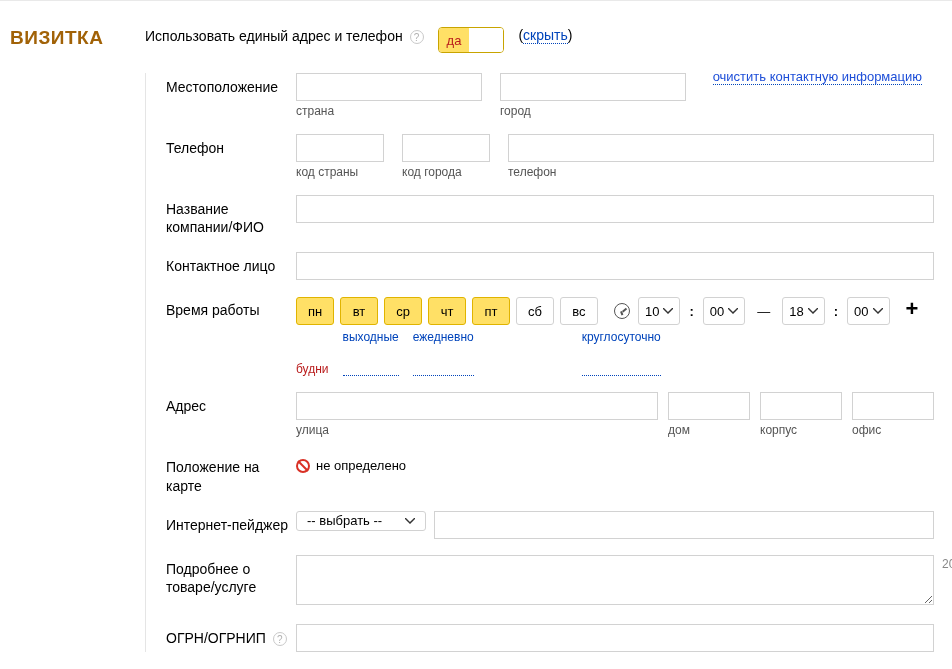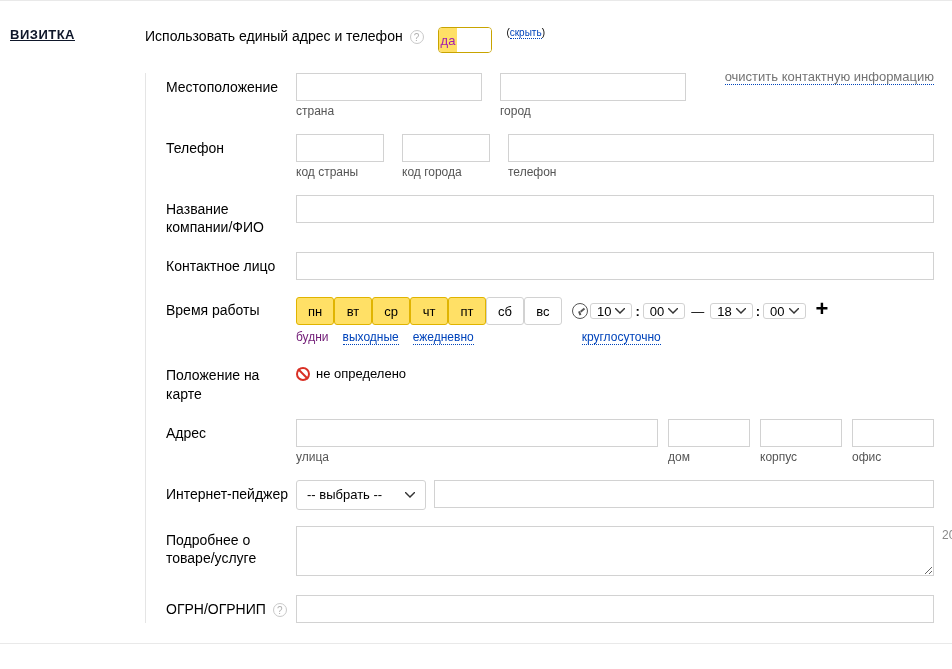--- a/index.html
+++ b/index.html
@@ -12,27 +12,26 @@
     background: #fff;
   }
   .container {
     border-top: 1px solid #e9e9e9;
     border-bottom: 1px solid #e9e9e9;
     padding: 26px 18px 20px 10px;
     display: flex;
   }
   .section-title {
     text-transform: uppercase;
-    color: #0f172a;
+    color: #a16207;
     font-weight: bold;
     letter-spacing: 0.5px;
-    font-size: 13px;
+    font-size: 19px;
     width: 135px;
     flex-shrink: 0;
-    text-decoration: underline;
   }
   .section-body { flex: 1; position: relative; }
 
   
   .headrow {
     display: flex;
     align-items: flex-start;
     gap: 14px;
     margin-bottom: 20px;
   }
@@ -51,44 +50,44 @@
   .toggle {
     display: inline-flex;
     border: 1px solid #c8a400;
     border-radius: 4px;
     overflow: hidden;
     height: 26px;
     background: #fff;
     cursor: pointer;
   }
   .toggle .opt {
-    padding: 0 2px;
+    padding: 0 8px;
     font-size: 13px;
     display: flex; align-items: center;
-    color: #a21caf;
+    color: #b91c1c;
   }
   .toggle .opt.active {
     background: #ffe066;
   }
   .toggle .opt.inactive {
     background: #fff;
     width: 34px;
   }
-  .hide-wrap { font-size: 10px; }
+  .hide-wrap { font-size: 14px; }
   .hide-link {
     color: #0044bb;
     border-bottom: 1px dotted #0044bb;
     cursor: pointer;
   }
 
   .clear-link {
     position: absolute;
-    right: 0; top: 42px;
-    font-size: 13px;
-    color: #737373;
+    right: 12px; top: 42px;
+    font-size: 13px;
+    color: #1d4ed8;
     border-bottom: 1px dotted #0044bb;
     cursor: pointer;
   }
 
   .formblock {
     border-left: 1px solid #e5e5e5;
     padding-left: 20px;
     margin-left: 0;
   }
   .row {
@@ -127,21 +126,21 @@
   .w-country { width: 186px; }
   .w-city { width: 186px; }
   .w-ccode { width: 88px; }
   .w-citycode { width: 88px; }
   .w-phone { flex: 1; }
   .w-phone input { width: 100%; }
   .w-ext { width: 78px; }
   .fullw { width: 100%; }
 
   
-  .days { display: flex; flex-wrap: wrap; align-items: center; }
+  .days { display: flex; gap: 6px; flex-wrap: wrap; align-items: center; }
   .daybtn {
     border: 1px solid #d2d2d2;
     background: #fff;
     width: 38px; height: 28px;
     display: flex; align-items: center; justify-content: center;
     font-size: 13px;
     border-radius: 3px;
     cursor: pointer;
   }
   .daybtn.active {
@@ -162,21 +161,21 @@
     background: #555;
     left: 50%; top: 50%;
     transform-origin: left top;
   }
   .clock-icon::before { width: 5px; height: 1.5px; transform: rotate(-40deg); }
   .clock-icon::after  { width: 4px; height: 1.5px; transform: rotate(70deg); }
 
   .timesel {
     border: 1px solid #d2d2d2;
     background: #fff;
-    height: 16px;
+    height: 28px;
     padding: 0 6px;
     font-size: 13px;
     display: inline-flex; align-items: center;
     border-radius: 3px;
     cursor: pointer;
     user-select: none;
     text-align: right;
   }
   .chev { margin-left: 4px; }
   .chev svg { display: block; }
@@ -190,21 +189,21 @@
 
   .day-sub-links {
     display: flex; gap: 14px; margin-top: 4px;
     font-size: 12px;
   }
   .day-sub-links .lnk, .day-sub-links .lnk2 {
     color: #0044bb;
     border-bottom: 1px dotted #0044bb;
     cursor: pointer;
   }
-  .day-sub-links .plain { color: #701a75; }
+  .day-sub-links .plain { color: #b91c1c; margin-top: 32px; }
 
   
   .addr-fields { display: flex; gap: 10px; }
   .addr-fields .street { flex: 1; }
   .addr-fields input { width: 100%; }
   .addr-small { width: 82px; }
 
   .map-status { display: flex; align-items: center; gap: 6px; padding-top: 5px; }
   .no-sign {
     width: 14px; height: 14px;
@@ -217,21 +216,21 @@
     position: absolute;
     width: 14px; height: 2px;
     background: #d93025;
     top: 50%; left: 50%;
     transform: translate(-50%, -50%) rotate(45deg);
   }
 
   .select-wrap {
     display: inline-flex; align-items: center;
     border: 1px solid #d2d2d2;
-    height: 30px;
+    height: 20px;
     padding: 0 10px;
     border-radius: 3px;
     cursor: pointer;
     margin-right: 8px;
     min-width: 130px;
     justify-content: space-between;
   }
 
   .counter {
     position: absolute;
@@ -365,49 +364,49 @@
             <span class="plain">будни</span>
             <span class="lnk">выходные</span>
             <span class="lnk">ежедневно</span>
             <span style="flex:0 0 80px;"></span>
             <span class="lnk2">круглосуточно</span>
           </div>
         </div>
       </div>
 
       <div class="row">
-        <div class="label">Положение на карте</div>
-        <div class="field">
-          <div class="map-status">
-            <span class="no-sign"></span>
-            <span>не определено</span>
-          </div>
-        </div>
-      </div>
-
-      <div class="row">
         <div class="label">Адрес</div>
         <div class="field">
           <div class="addr-fields">
             <div class="fcol street">
               <input type="text" style="">
               <div class="sublabel">улица</div>
             </div>
             <div class="fcol addr-small">
               <input type="text" style="">
               <div class="sublabel">дом</div>
             </div>
             <div class="fcol addr-small">
               <input type="text" style="">
               <div class="sublabel">корпус</div>
             </div>
             <div class="fcol addr-small">
               <input type="text" style="">
               <div class="sublabel">офис</div>
             </div>
+          </div>
+        </div>
+      </div>
+
+      <div class="row">
+        <div class="label">Положение на карте</div>
+        <div class="field">
+          <div class="map-status">
+            <span class="no-sign"></span>
+            <span>не определено</span>
           </div>
         </div>
       </div>
 
 
       <div class="row">
         <div class="label">Интернет-пейджер</div>
         <div class="field" style="display:flex;">
           <div class="select-wrap">
             <span>-- выбрать --</span>

